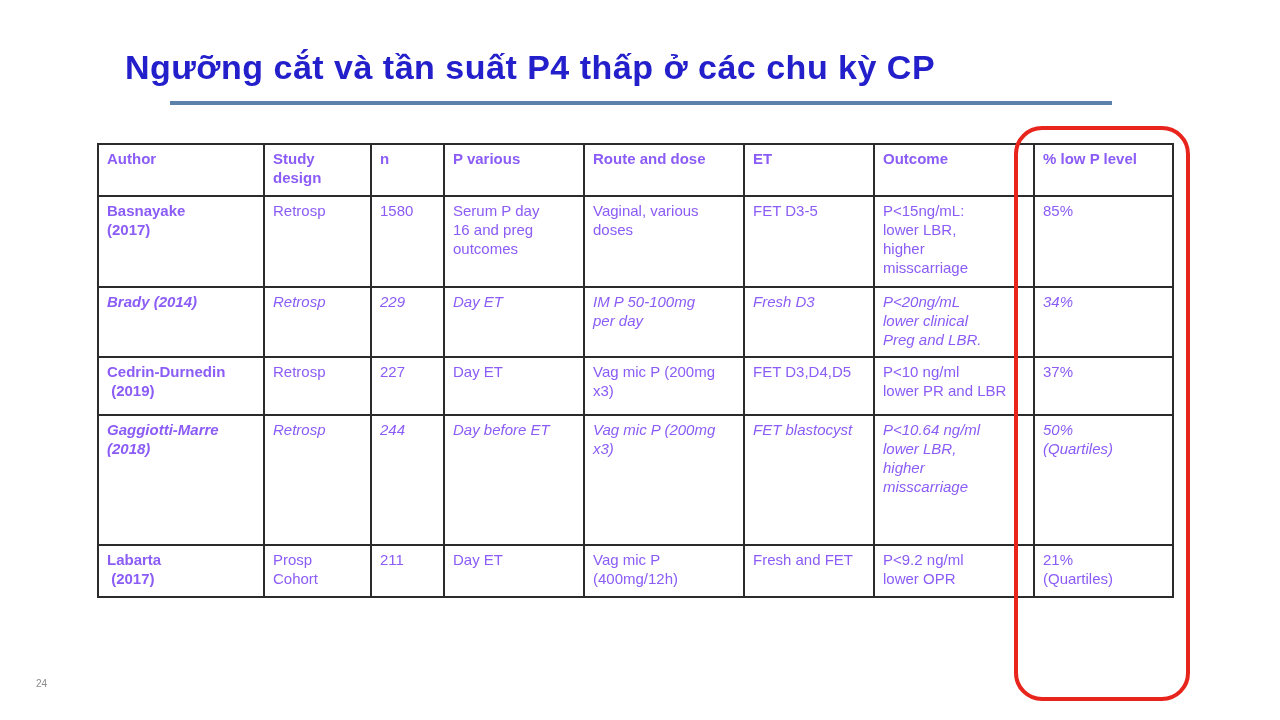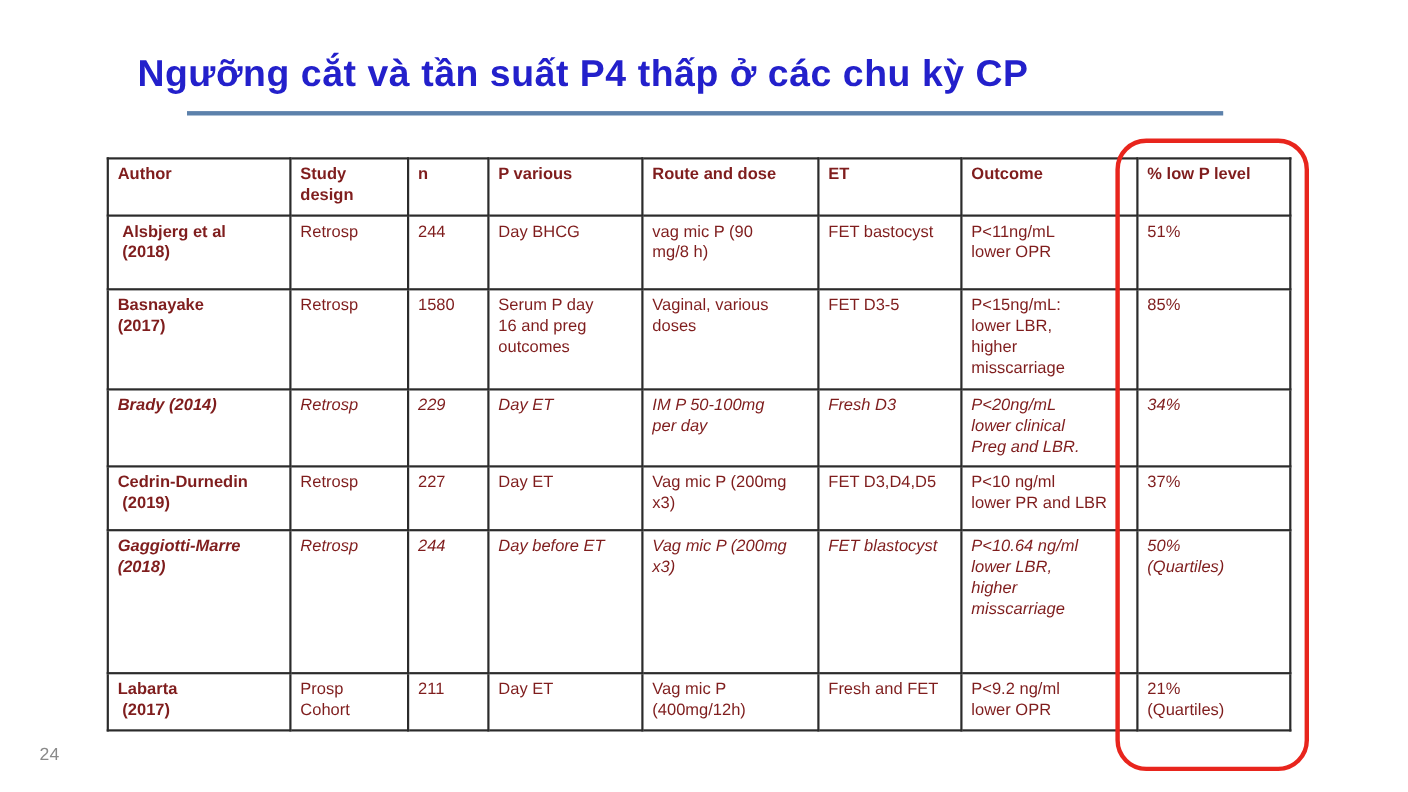--- a/index.html
+++ b/index.html
@@ -37,21 +37,21 @@
 
   table.study-table {
     position: absolute;
     left: 97px;
     top: 143px;
     width: 1075px;
     border-collapse: collapse;
     table-layout: fixed;
     font-size: 15px;
     line-height: 19px;
-    color: #7f1d1d;
+    color: #8b5cf6;
   }
   .study-table td, .study-table th {
     border: 2px solid #2b2b2b;
     vertical-align: top;
     text-align: left;
     padding: 4px 6px 2px 8px;
     white-space: pre-wrap;
     overflow: hidden;
     font-weight: normal;
   }
@@ -74,21 +74,21 @@
     height: 575px;
     border: 4px solid #e8251d;
     border-radius: 28px;
     pointer-events: none;
   }
 
   .page-number {
     position: absolute;
     left: 36px;
     top: 678px;
-    font-size: 16px;
+    font-size: 10px;
     color: #8a8a8a;
   }
 </style>
 </head>
 <body>
 
 <div class="slide">
 
   <div class="slide-title">Ngưỡng cắt và tần suất P4 thấp ở các chu kỳ CP</div>
   <div class="title-underline"></div>
@@ -110,33 +110,20 @@
         <th>Study
 design</th>
         <th>n</th>
         <th>P various</th>
         <th>Route and dose</th>
         <th>ET</th>
         <th>Outcome</th>
         <th>% low P level</th>
       </tr>
 
-      <tr class="row-0">
-        <td class="author-cell"> Alsbjerg et al
- (2018)</td>
-        <td>Retrosp</td>
-        <td>244</td>
-        <td>Day BHCG</td>
-        <td>vag mic P (90
-mg/8 h)</td>
-        <td>FET bastocyst</td>
-        <td>P&lt;11ng/mL
-lower OPR</td>
-        <td>51%</td>
-      </tr>
 
       <tr class="row-1">
         <td class="author-cell">Basnayake
 (2017)</td>
         <td>Retrosp</td>
         <td>1580</td>
         <td>Serum P day
 16 and preg
 outcomes</td>
         <td>Vaginal, various

